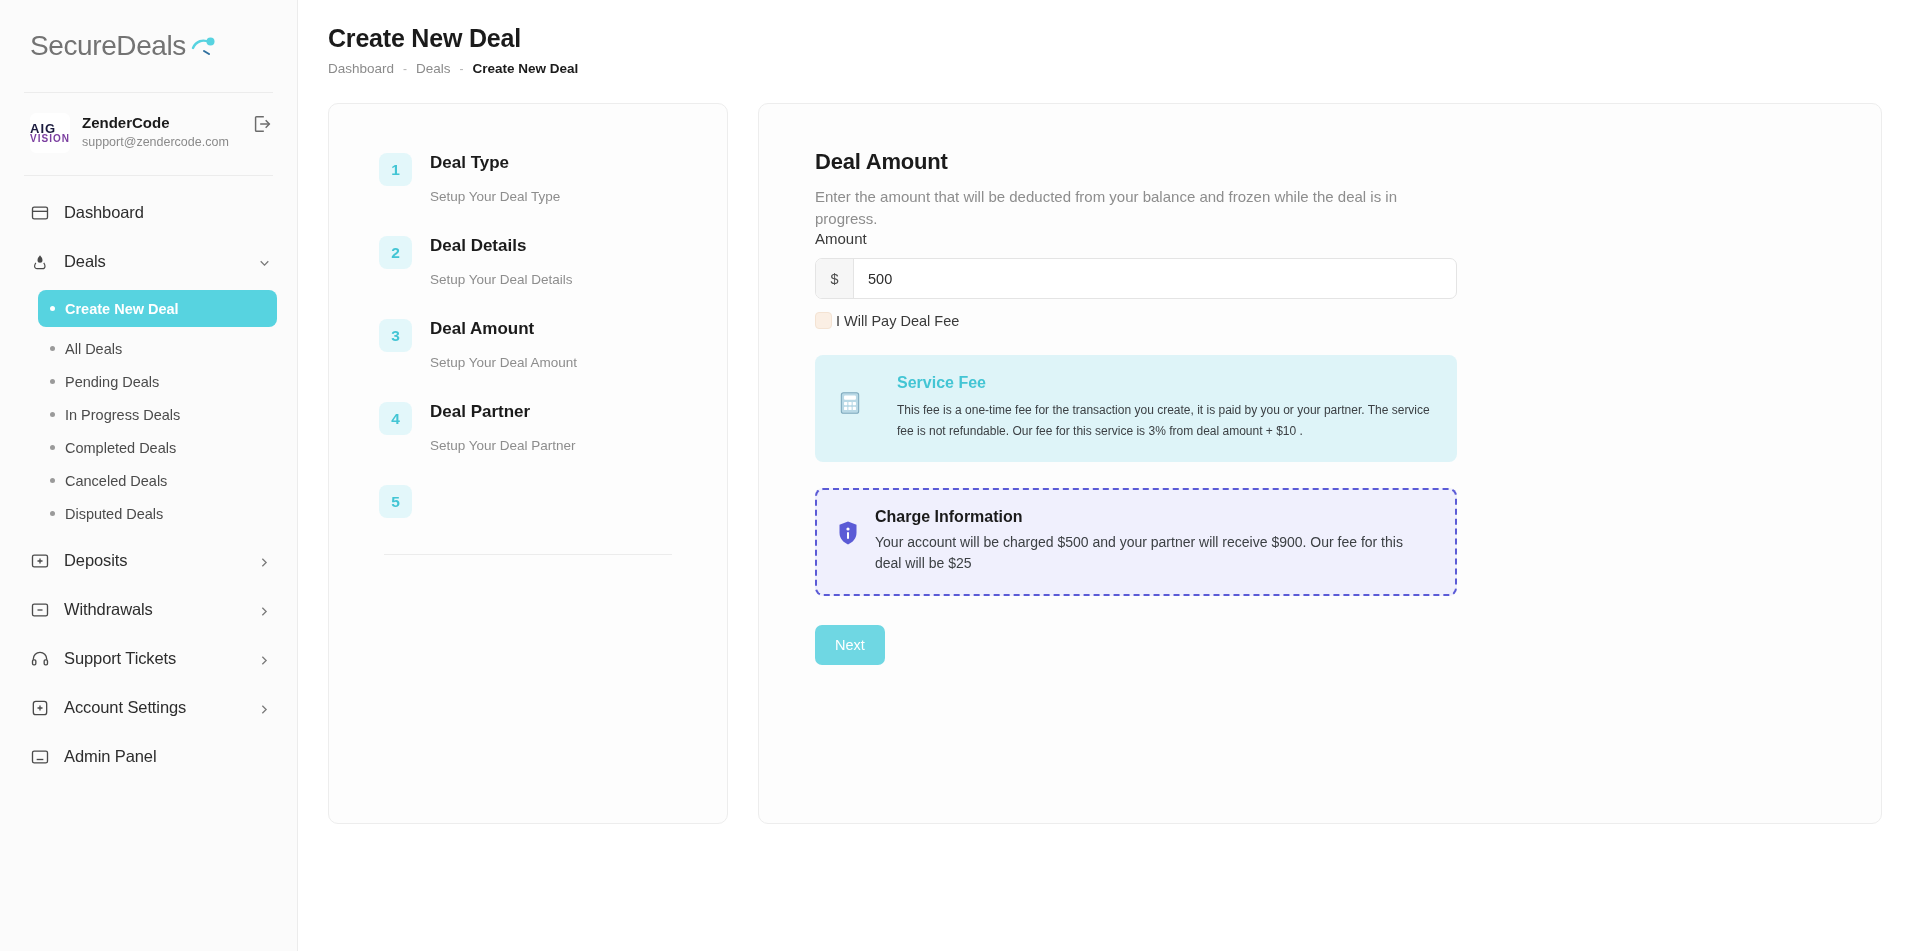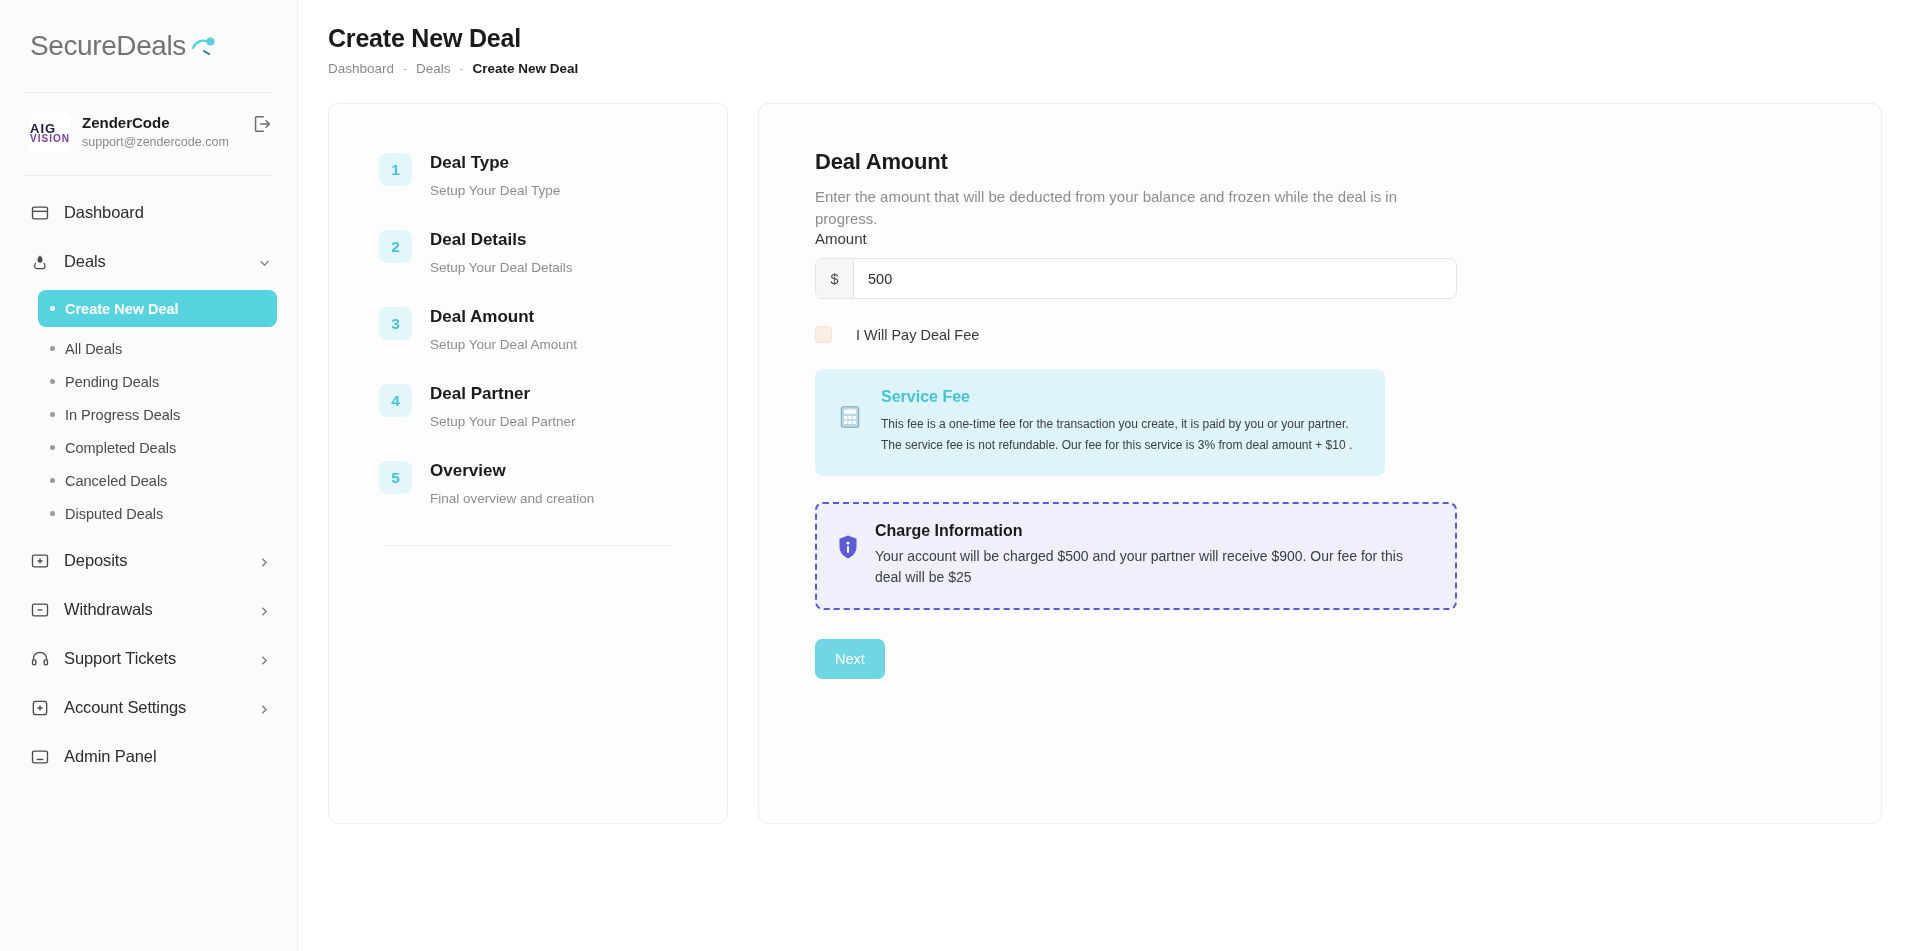--- a/index.html
+++ b/index.html
@@ -156,21 +156,21 @@
     width: 33px; height: 33px; flex: 0 0 33px;
     border-radius: 8px;
     background: #e3f7fa;
     color: #43c5d4;
     font-size: 15.5px;
     font-weight: bold;
     display: flex; align-items: center; justify-content: center;
     margin-top: 2px;
   }
   .step-title { font-size: 17px; font-weight: bold; color: #1b1b1b; line-height: 24px; }
-  .step-sub { font-size: 13.5px; color: #8d8d8d; line-height: 20px; margin-top: 6px; }
+  .step-sub { font-size: 13.5px; color: #8d8d8d; line-height: 20px; margin-top: 12px; }
   .steps-rule { height: 1px; background: #ececec; margin: 22px 25px 0 25px; }
 
   
   .form-card {
     flex: 1 1 auto;
     background: #fdfdfd;
     border: 1px solid #ededed;
     border-radius: 10px;
     min-height: 721px;
     padding: 45px 56px 0 56px;
@@ -201,38 +201,38 @@
   .amount-input {
     flex: 1 1 auto;
     border: none; outline: none;
     padding: 0 14px;
     font-size: 14.5px;
     font-family: "Liberation Sans", sans-serif;
     color: #2c2c2c;
     background: transparent;
   }
   .checkbox-row {
-    display: flex; align-items: center; gap: 24px;
-    margin-top: 27px;
+    display: flex; align-items: center; gap: 4px;
+    margin-top: 13px;
   }
   .cbox {
     width: 17px; height: 17px; flex: 0 0 17px;
     border-radius: 4px;
     background: #fbefe4;
     border: 1px solid #f4e3d3;
   }
   .cbox-label { font-size: 14.5px; color: #3a3a3a; }
 
   .info-box {
     margin-top: 26px;
-    width: 570px;
+    width: 642px;
     background: #def4f8;
     border-radius: 8px;
     display: flex;
-    gap: 18px;
+    gap: 34px;
     padding: 19px 22px 20px 22px;
   }
   .info-ico { width: 26px; height: 26px; flex: 0 0 26px; margin-top: 16px; }
   .info-title { font-size: 16px; font-weight: bold; color: #43c5d4; }
   .info-text { font-size: 12px; color: #3c4044; line-height: 21px; margin-top: 8px; }
 
   .charge-box {
     margin-top: 26px;
     width: 642px;
     background: #f0f0fd;
@@ -476,24 +476,20 @@
         <div class="step">
           <div class="step-num">4</div>
           <div>
             <div class="step-title">Deal Partner</div>
             <div class="step-sub">Setup Your Deal Partner</div>
           </div>
         </div>
 
         <div class="step">
           <div class="step-num">5</div>
-          <div>
-            <div class="step-title">Overview</div>
-            <div class="step-sub">Final overview and creation</div>
-          </div>
         </div>
 
         <div class="steps-rule"></div>
       </section>
 
       <section class="form-card">
 
         <div class="form-title">Deal Amount</div>
         <div class="form-desc">Enter the amount that will be deducted from your balance and frozen while the deal is in progress.</div>
 

